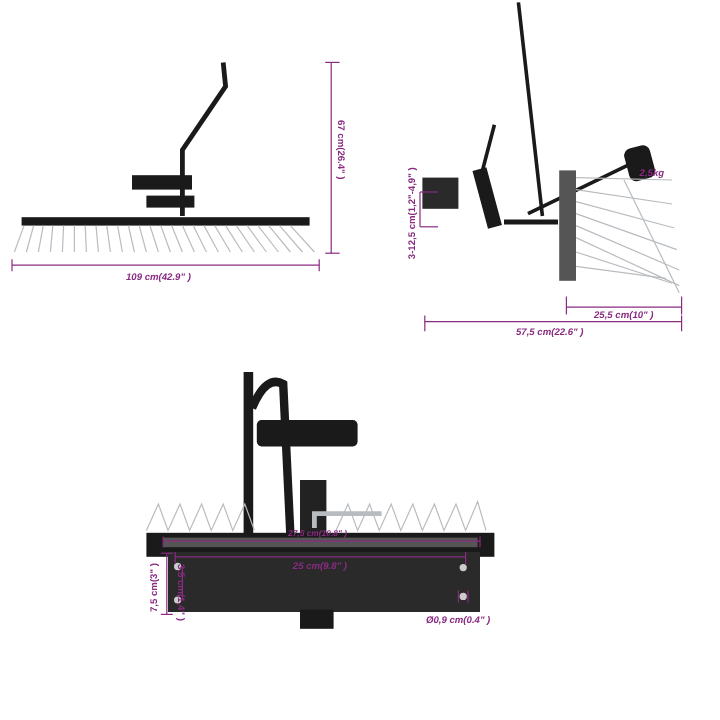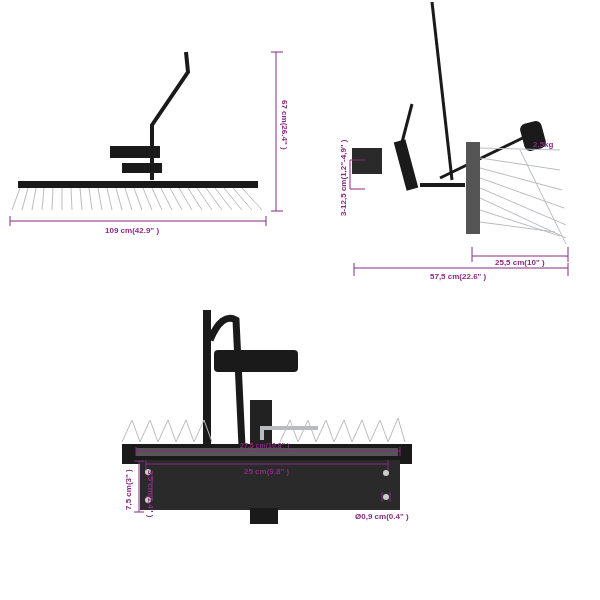--- a/index.html
+++ b/index.html
@@ -1,17 +1,17 @@
 <!DOCTYPE html>
 <html><head>
 <meta charset="utf-8">
 <style>
   html,body{margin:0;padding:0;background:#fff;}
   body{width:600px;height:600px;position:relative;overflow:hidden;font-family:"Liberation Sans",sans-serif;}
-  .lbl{position:absolute;color:#8a2b82;font-size:8px;font-weight:bold;white-space:nowrap;}
+  .lbl{position:absolute;color:#8a2b82;font-size:8px;font-weight:bold;white-space:nowrap;font-style:italic;}
   .vlbl{position:absolute;color:#8a2b82;font-size:8px;font-weight:bold;white-space:nowrap;transform-origin:left top;}
   svg{position:absolute;left:0;top:0;}
 </style>
 </head>
 <body>
 
 <svg width="600" height="600" viewBox="0 0 600 600">
 
   <g>
     <path d="M186 52 L188 72 L152 125 L152 180" stroke="#1a1a1a" stroke-width="4" fill="none"></path>

